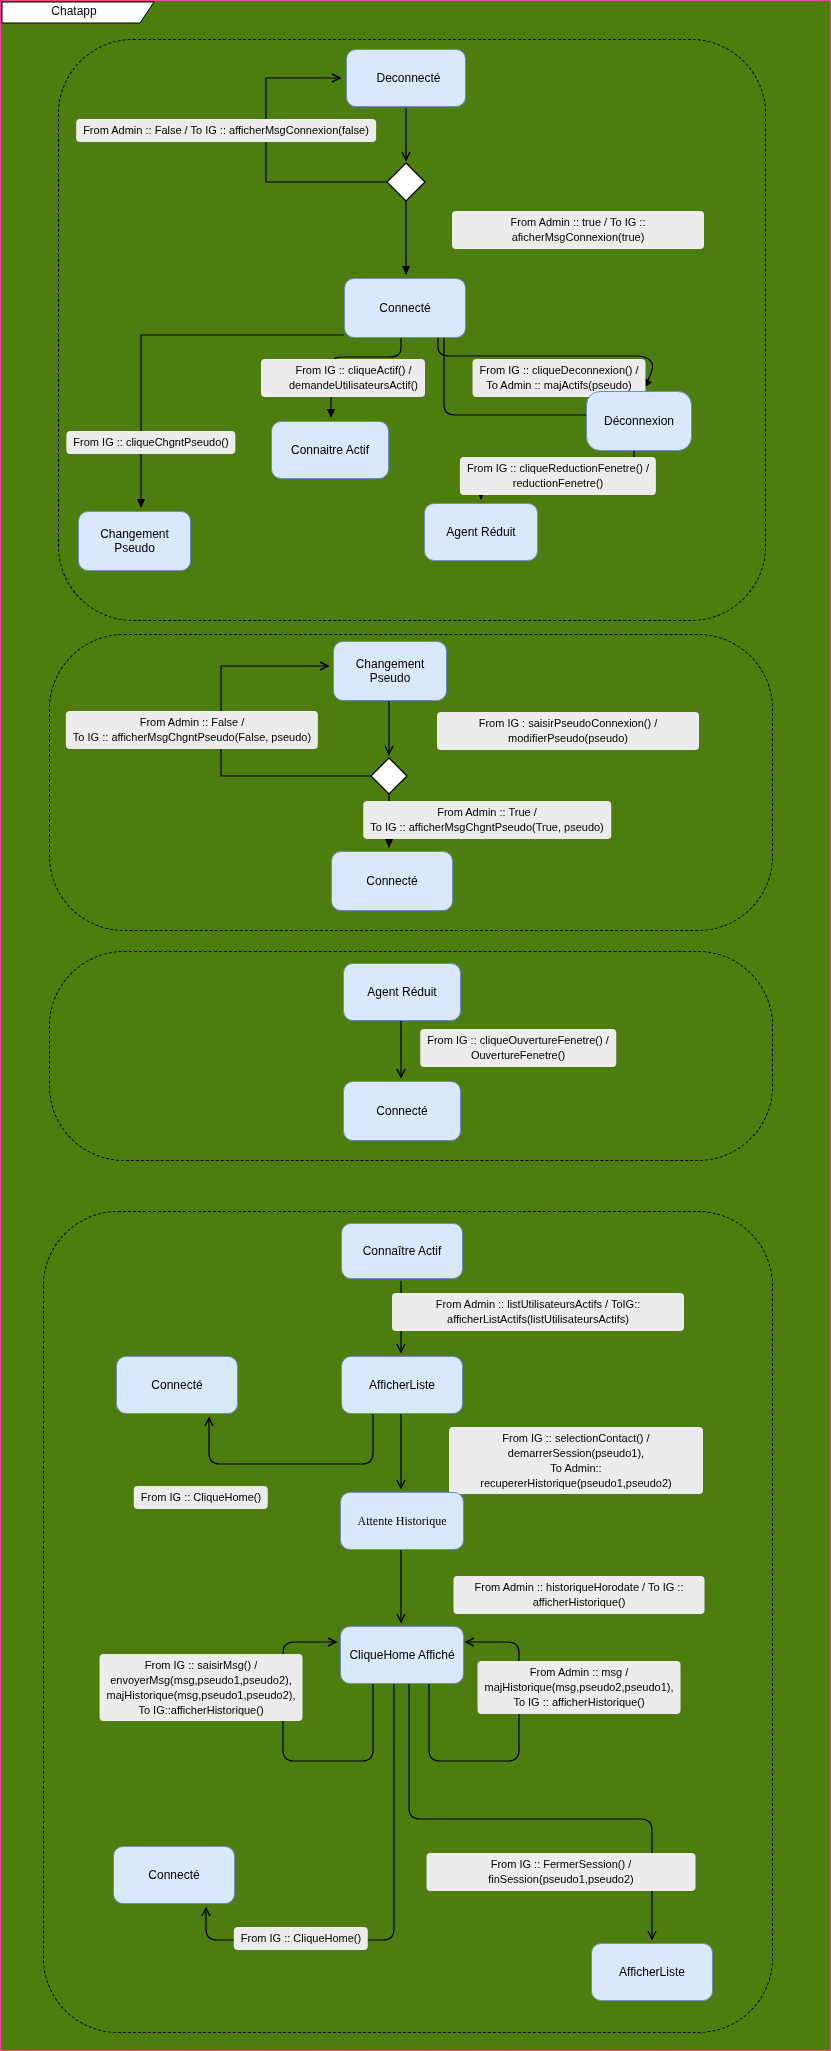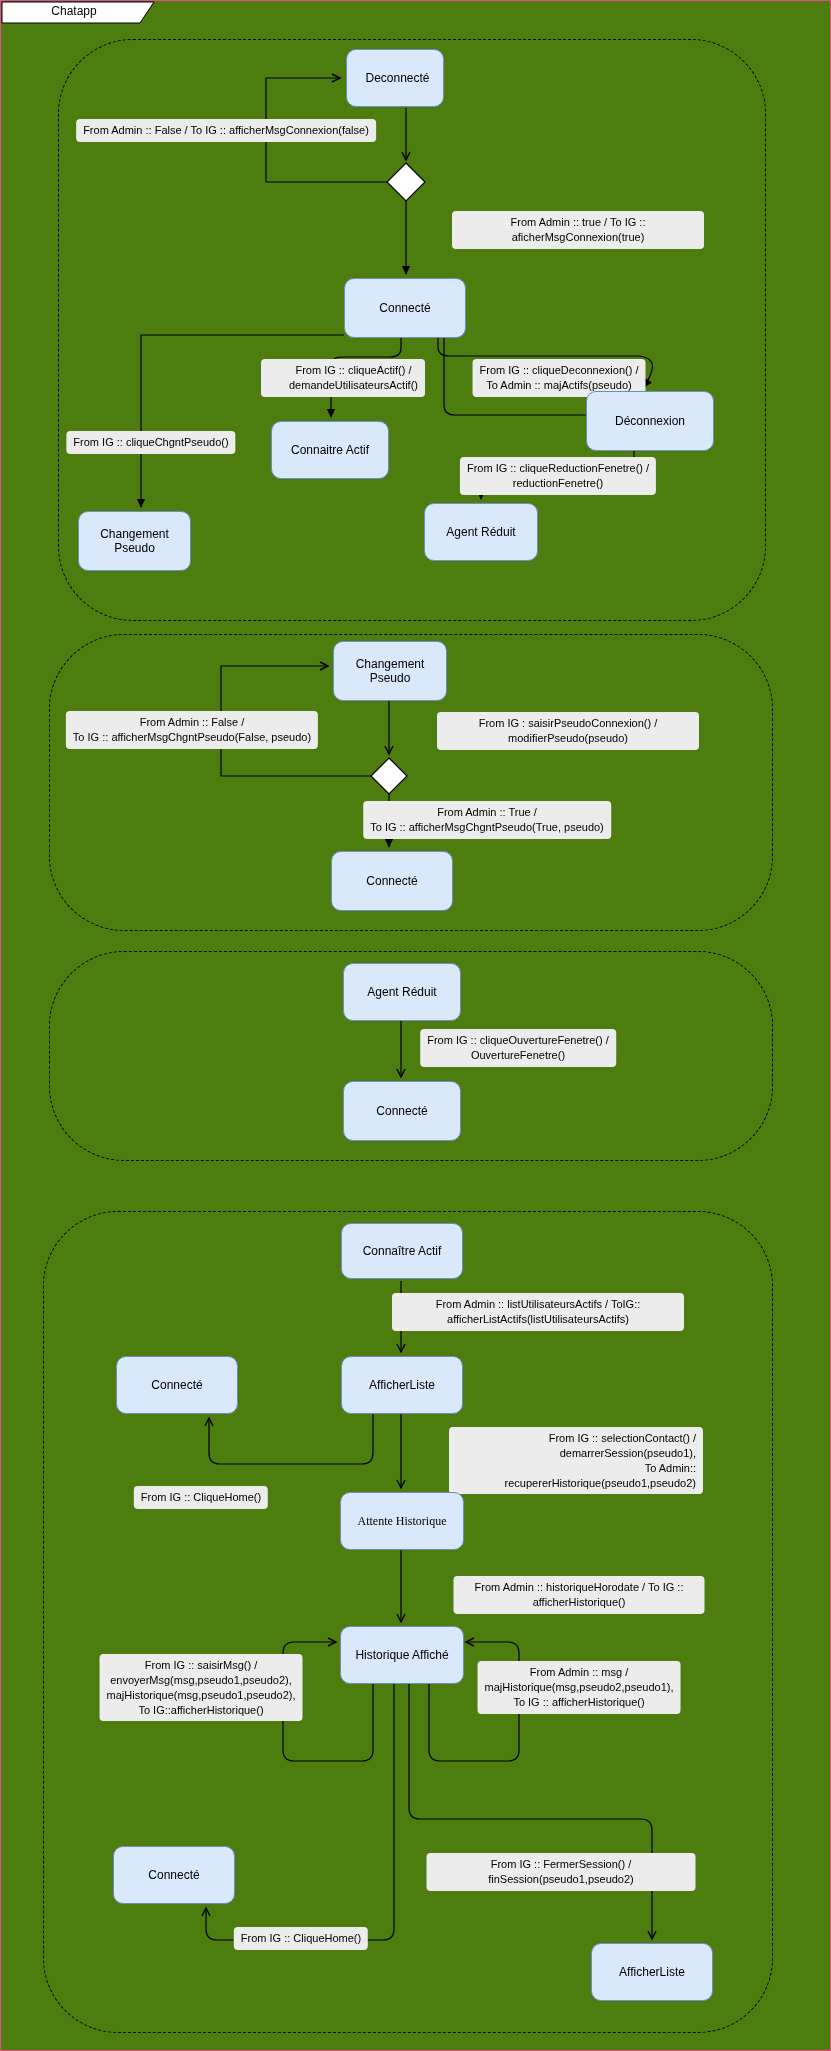--- a/index.html
+++ b/index.html
@@ -65,43 +65,43 @@
     <div class="lbl" style="left: 557px; top: 456px;">From IG :: cliqueReductionFenetre() /
 reductionFenetre()</div>
     <div class="lbl" style="left: 191px; top: 710px;">From Admin :: False /
 To IG :: afficherMsgChgntPseudo(False, pseudo)</div>
     <div class="lbl" style="left: 567px; top: 711px;">From IG : saisirPseudoConnexion() / modifierPseudo(pseudo)</div>
     <div class="lbl" style="left: 486px; top: 800px;">From Admin :: True /
 To IG :: afficherMsgChgntPseudo(True, pseudo)</div>
     <div class="lbl" style="left: 517px; top: 1028px;">From IG :: cliqueOuvertureFenetre() /
 OuvertureFenetre()</div>
     <div class="lbl" style="left: 537px; top: 1292px;">From Admin :: listUtilisateursActifs / ToIG:: afficherListActifs(listUtilisateursActifs)</div>
-    <div class="lbl" style="left: 575px; top: 1426px; text-align: right;">From IG :: selectionContact() / demarrerSession(pseudo1),
+    <div class="lbl" style="left: 575px; top: 1426px;">From IG :: selectionContact() / demarrerSession(pseudo1),
 To Admin:: recupererHistorique(pseudo1,pseudo2)</div>
     <div class="lbl" style="left: 200px; top: 1485px;">From IG :: CliqueHome()</div>
     <div class="lbl" style="left: 578px; top: 1575px;">From Admin :: historiqueHorodate / To IG :: afficherHistorique()</div>
     <div class="lbl" style="left: 200px; top: 1653px;">From IG :: saisirMsg() /
 envoyerMsg(msg,pseudo1,pseudo2),
 majHistorique(msg,pseudo1,pseudo2),
 To IG::afficherHistorique()</div>
     <div class="lbl" style="left: 578px; top: 1660px;">From Admin :: msg /
 majHistorique(msg,pseudo2,pseudo1),
 To IG :: afficherHistorique()</div>
     <div class="lbl" style="left: 300px; top: 1926px;">From IG :: CliqueHome()</div>
     <div class="lbl" style="left: 560px; top: 1852px;">From IG :: FermerSession() / finSession(pseudo1,pseudo2)</div>
-    <div class="state" style="left: 345px; top: 48px; width: 98px; height: 58px; padding-left: 7px;">Deconnecté</div>
+    <div class="state" style="left: 345px; top: 48px; width: 120px; height: 58px; padding-left: 7px;">Deconnecté</div>
     <div class="state" style="left: 343px; top: 277px; width: 122px; height: 60px;">Connecté</div>
     <div class="state" style="left: 270px; top: 420px; width: 118px; height: 58px;">Connaitre Actif</div>
-    <div class="state" style="left: 585px; top: 390px; width: 128px; height: 60px;">Déconnexion</div>
+    <div class="state" style="left: 585px; top: 390px; width: 106px; height: 60px; border-radius: 14px;">Déconnexion</div>
     <div class="state" style="left: 77px; top: 510px; width: 113px; height: 60px;">Changement Pseudo</div>
     <div class="state" style="left: 423px; top: 502px; width: 114px; height: 58px;">Agent Réduit</div>
     <div class="state" style="left: 332px; top: 640px; width: 114px; height: 60px;">Changement Pseudo</div>
     <div class="state" style="left: 330px; top: 850px; width: 122px; height: 60px;">Connecté</div>
     <div class="state" style="left: 342px; top: 962px; width: 118px; height: 58px;">Agent Réduit</div>
     <div class="state" style="left: 342px; top: 1080px; width: 118px; height: 60px;">Connecté</div>
     <div class="state" style="left: 340px; top: 1222px; width: 122px; height: 56px;">Connaître Actif</div>
     <div class="state" style="left: 115px; top: 1355px; width: 122px; height: 58px;">Connecté</div>
     <div class="state" style="left: 340px; top: 1355px; width: 122px; height: 58px;">AfficherListe</div>
     <div class="state" style="left: 339px; top: 1491px; width: 124px; height: 58px; font-family: Liberation Serif, serif;">Attente Historique</div>
-    <div class="state" style="left: 339px; top: 1625px; width: 124px; height: 58px;">Historique Affiché</div>
+    <div class="state" style="left: 339px; top: 1625px; width: 124px; height: 58px;">CliqueHome Affiché</div>
     <div class="state" style="left: 112px; top: 1845px; width: 122px; height: 58px;">Connecté</div>
     <div class="state" style="left: 590px; top: 1942px; width: 122px; height: 58px;">AfficherListe</div>
   </div>
 
 </body></html>

